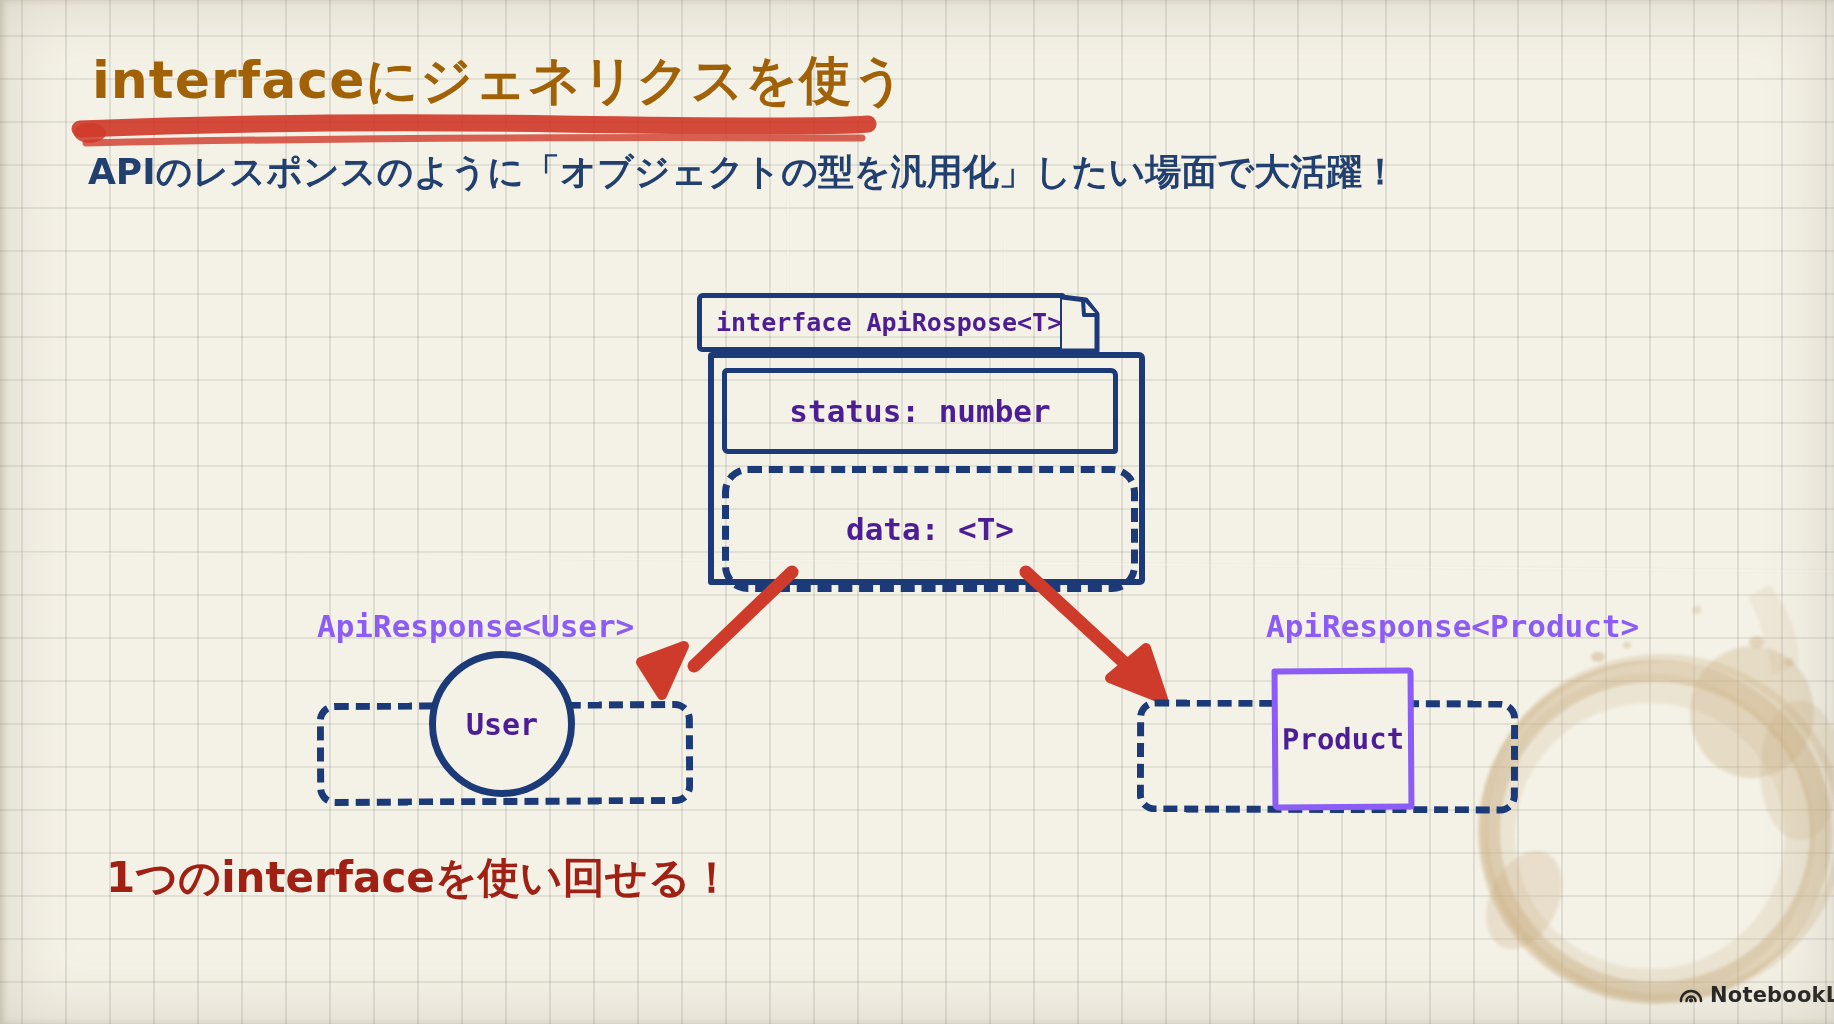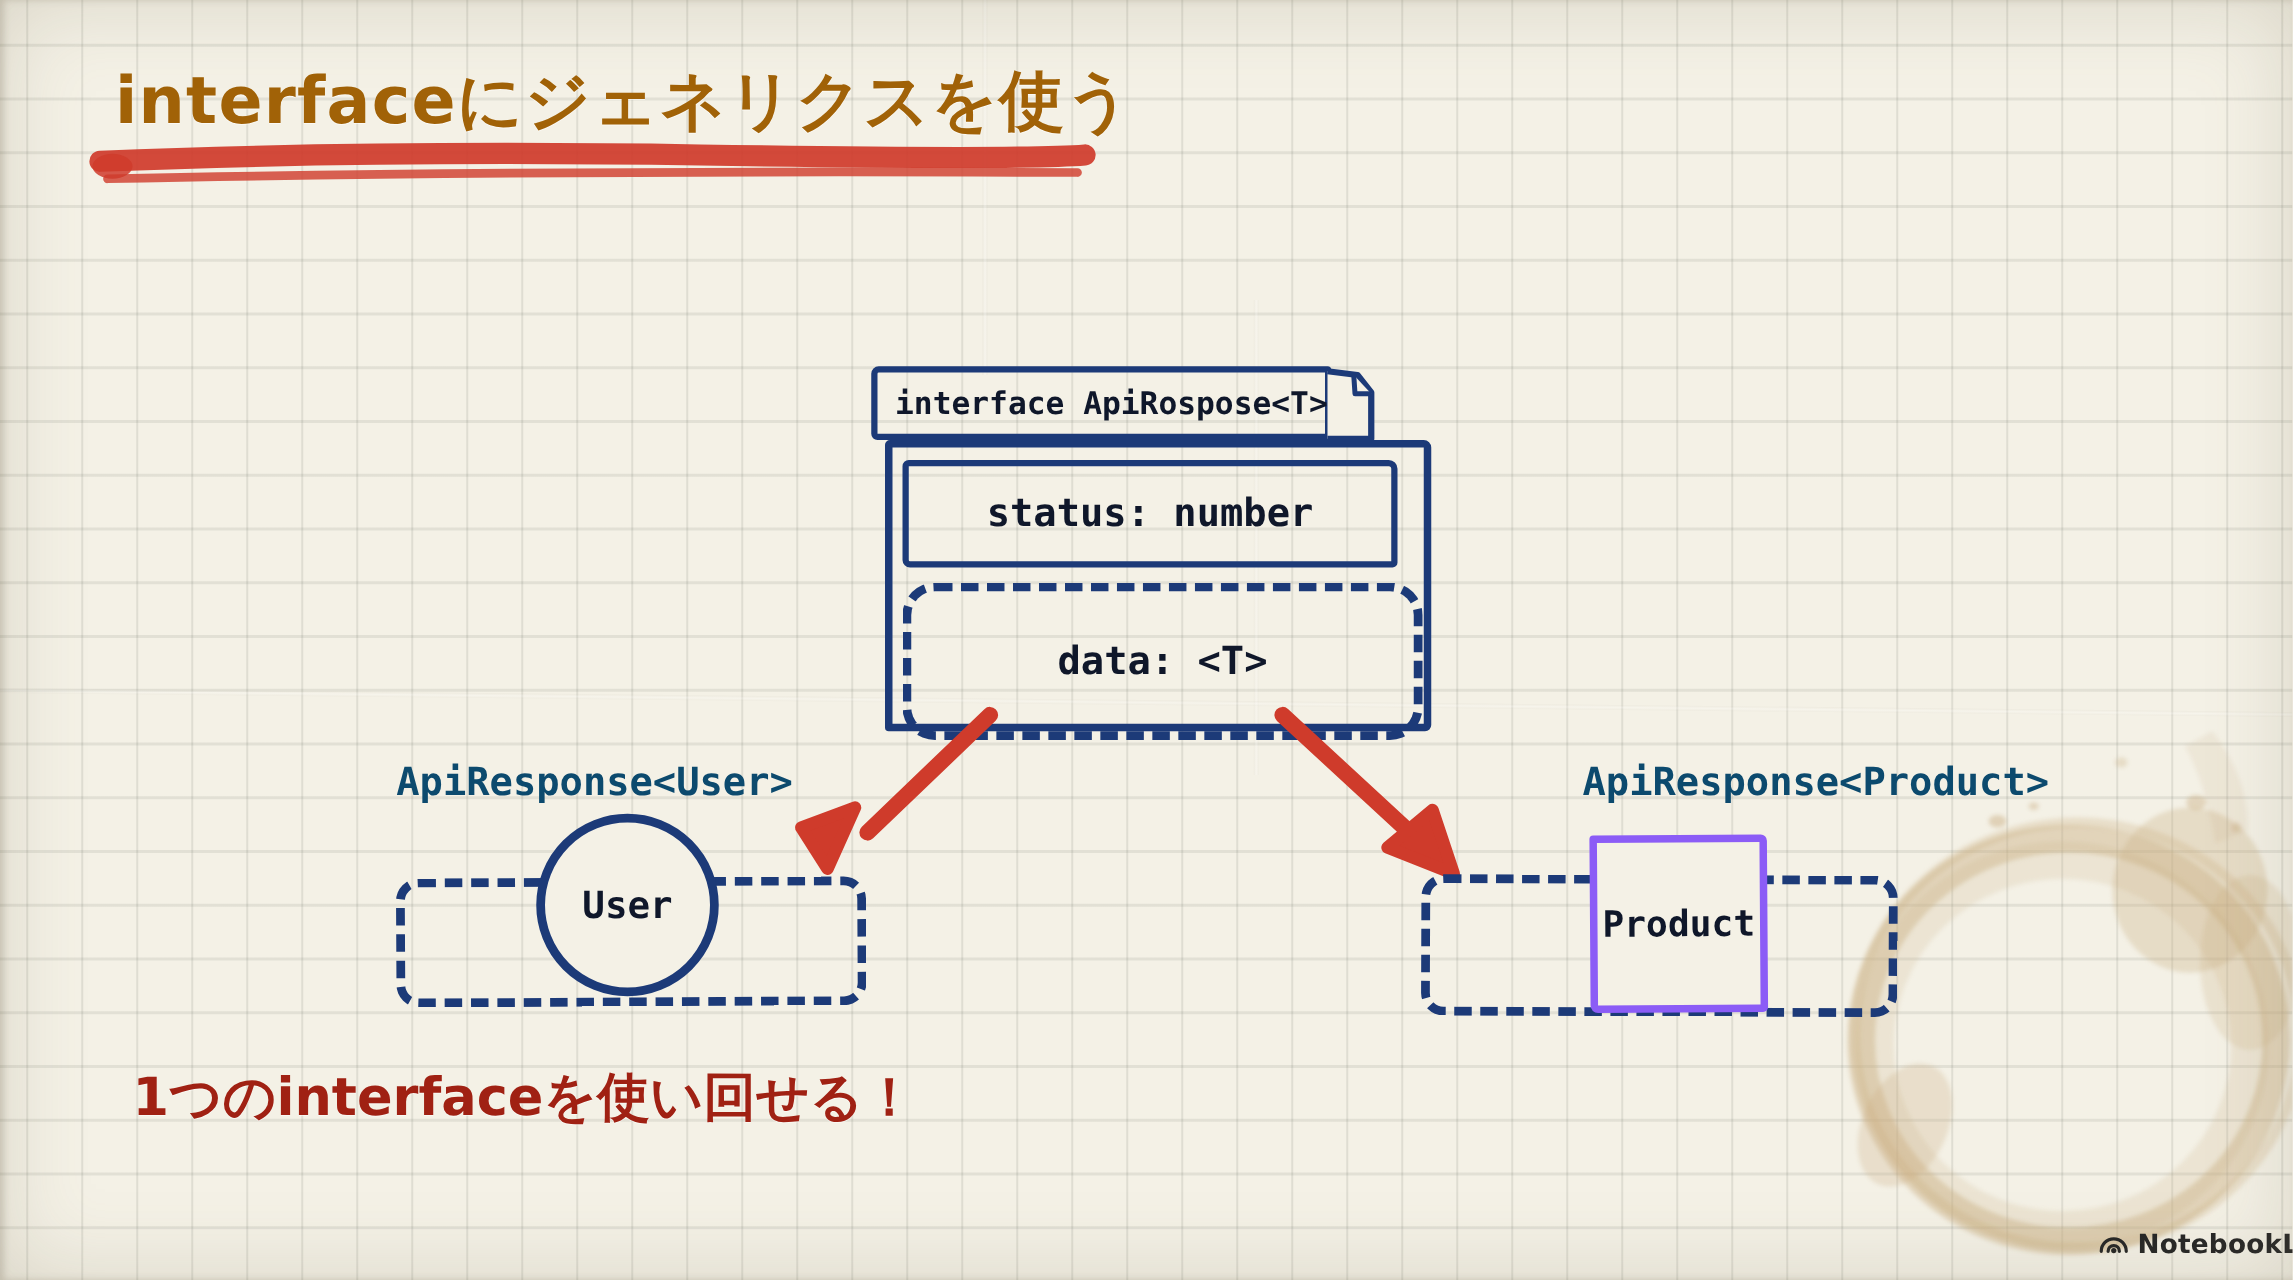--- a/index.html
+++ b/index.html
@@ -45,28 +45,28 @@
   .header-box{left:697px;top:293px;width:368px;height:59px;border-width:5px;
     border-radius:6px 3px 2px 5px;display:flex;align-items:center;padding-left:14px;}
   .header-box .code{font-size:25px;}
   .outer-box{left:708px;top:352px;width:437px;height:233px;border-radius:4px 6px 5px 3px;}
   .status-box{left:722px;top:368px;width:396px;height:86px;border-width:5px;
     border-radius:5px 7px 4px 6px;display:flex;align-items:center;justify-content:center;}
   .data-box{left:722px;top:466px;width:402px;height:112px;border:7px dashed #1c3a78;
     border-radius:26px;display:flex;align-items:center;justify-content:center;}
   .code{
     font-family:"DejaVu Sans Mono","Liberation Mono",monospace;
-    font-weight:bold;color:#0f172a;white-space:nowrap;
+    font-weight:bold;color:#4c1d95;white-space:nowrap;
   }
   .status-box .code{font-size:31px;}
   .data-box .code{font-size:31px;}
 
   .type-label{
     position:absolute;font-family:"DejaVu Sans Mono","Liberation Mono",monospace;
-    font-weight:bold;font-size:31px;color:#0c4a6e;white-space:nowrap;
+    font-weight:bold;font-size:31px;color:#8b5cf6;white-space:nowrap;
   }
   .label-user{left:317px;top:608px;}
   .label-product{left:1266px;top:608px;}
 
   .dashed-box{position:absolute;border:7px dashed #1c3a78;border-radius:18px;box-sizing:border-box;}
   .user-dashed{left:317px;top:702px;width:376px;height:103px;transform:rotate(-0.3deg);}
   .product-dashed{left:1137px;top:700px;width:381px;height:113px;transform:rotate(0.2deg);}
   .user-circle{
     position:absolute;left:429px;top:651px;width:146px;height:146px;border:7px solid #1c3a78;
     border-radius:50%;background:#f4f1e6;box-sizing:border-box;
@@ -122,20 +122,21 @@
   </g>
 </svg>
 
 <div class="title">interfaceにジェネリクスを使う</div>
 <svg class="overlay" width="1834" height="1024">
   <path d="M80 129 Q 300 120 560 124 T 868 124" stroke="#cf3b2b" stroke-width="17" fill="none" stroke-linecap="round" stroke-opacity="0.92"></path>
   <path d="M86 143 Q 420 136 862 138" stroke="#cf3b2b" stroke-width="7" fill="none" stroke-linecap="round" stroke-opacity="0.8"></path>
   <ellipse cx="90" cy="133" rx="16" ry="10" fill="#cf3b2b" fill-opacity="0.85"></ellipse>
 </svg>
 <div class="intro">
+  <div>APIのレスポンスのように「オブジェクトの型を汎用化」したい場面で大活躍！</div>
 </div>
 
 <div class="hand-box header-box">
   <span class="code">interface ApiRospose&lt;T&gt;</span>
 </div>
 
 <svg class="overlay" width="1834" height="1024">
   <path d="M1062 297 L1086 300 L1097 314 L1097 351 L1062 351" fill="#f4f1e6" stroke="#1c3a78" stroke-width="5" stroke-linejoin="round"></path>
   <path d="M1083 300 L1084 315 L1097 315" fill="#f4f1e6" stroke="#1c3a78" stroke-width="4" stroke-linejoin="round"></path>
 </svg>

